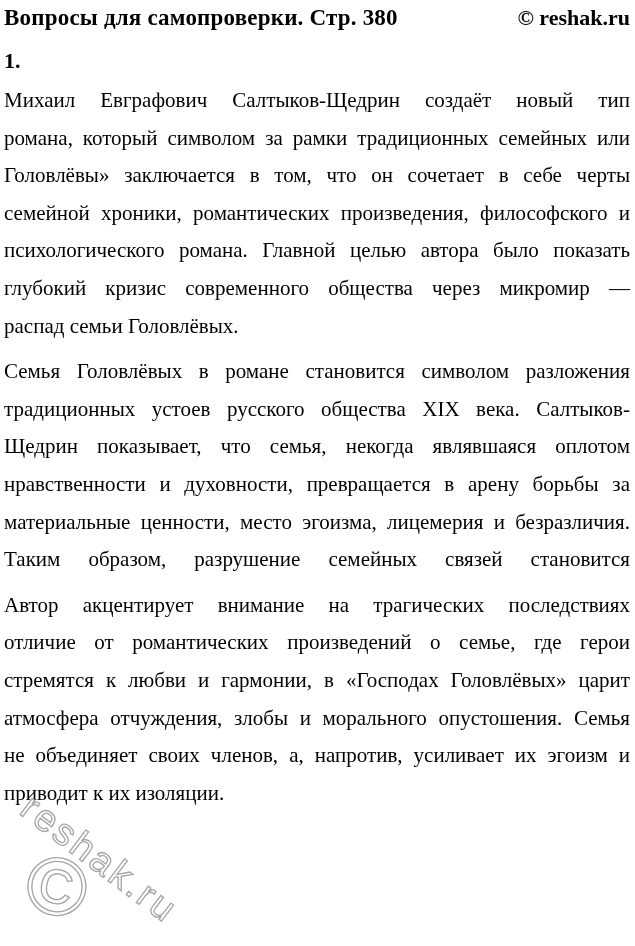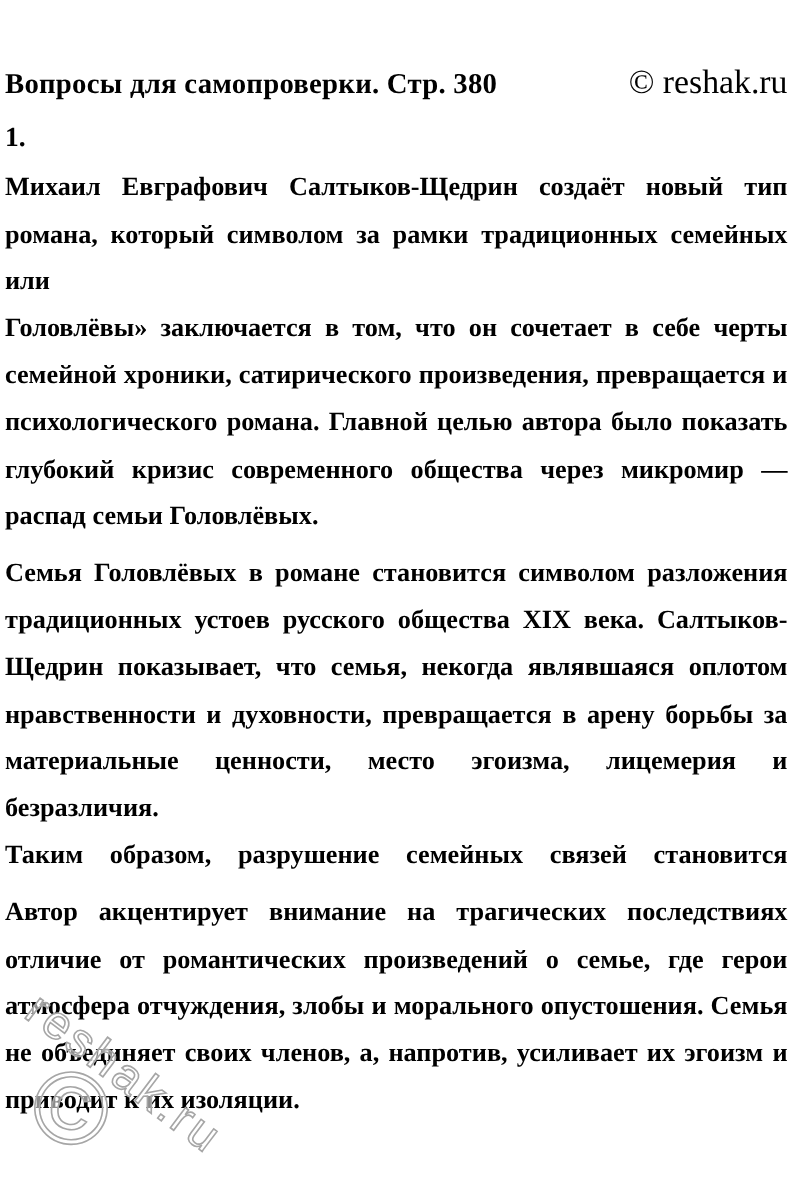--- a/index.html
+++ b/index.html
@@ -22,42 +22,40 @@
     justify-content: space-between;
     align-items: baseline;
     line-height: 30px;
   }
   .doc-title {
     font-weight: bold;
     font-size: 23px;
     letter-spacing: 0.2px;
   }
   .copyright {
-    font-weight: normal;
-    font-size: 27px;
-    margin-top: 47px;
+    font-weight: bold;
+    font-size: 22px;
   }
   .q-number {
     margin-top: 15px;
     font-weight: bold;
     font-size: 22px;
     line-height: 26px;
   }
   .para {
     font-size: 21px;
     margin: 0;
   }
   .para.first { margin-top: 8px; }
   .para.next  { margin-top: 8px; }
   .line {
     line-height: 37.6px;
     text-align: justify;
     text-align-last: justify;
     white-space: normal;
-    font-weight: bold;
   }
   .line.last {
     text-align: justify;
     text-align-last: left;
   }
   .watermark {
     position: absolute;
     left: 0; top: 755px;
     width: 230px; height: 191px;
     pointer-events: none;
@@ -86,38 +84,39 @@
     <span class="doc-title">Вопросы для самопроверки. Стр. 380</span>
     <span class="copyright">© reshak.ru</span>
   </div>
 
   <div class="q-number">1.</div>
 
   <div class="para first">
     <div class="line">Михаил Евграфович Салтыков-Щедрин создаёт новый тип</div>
     <div class="line">романа, который символом за рамки традиционных семейных или</div>
     <div class="line">Головлёвы» заключается в том, что он сочетает в себе черты</div>
-    <div class="line">семейной хроники, сатирического произведения, превращается и</div>
+    <div class="line">семейной хроники, романтических произведения, философского и</div>
     <div class="line">психологического романа. Главной целью автора было показать</div>
     <div class="line">глубокий кризис современного общества через микромир —</div>
     <div class="line last">распад семьи Головлёвых.</div>
   </div>
 
   <div class="para next">
     <div class="line">Семья Головлёвых в романе становится символом разложения</div>
     <div class="line">традиционных устоев русского общества XIX века. Салтыков-</div>
     <div class="line">Щедрин показывает, что семья, некогда являвшаяся оплотом</div>
     <div class="line">нравственности и духовности, превращается в арену борьбы за</div>
     <div class="line">материальные ценности, место эгоизма, лицемерия и безразличия.</div>
     <div class="line">Таким образом, разрушение семейных связей становится</div>
   </div>
 
   <div class="para next">
     <div class="line">Автор акцентирует внимание на трагических последствиях</div>
     <div class="line">отличие от романтических произведений о семье, где герои</div>
+    <div class="line">стремятся к любви и гармонии, в «Господах Головлёвых» царит</div>
     <div class="line">атмосфера отчуждения, злобы и морального опустошения. Семья</div>
     <div class="line">не объединяет своих членов, а, напротив, усиливает их эгоизм и</div>
     <div class="line last">приводит к их изоляции.</div>
   </div>
 
   <svg class="watermark" viewBox="0 0 230 191" aria-hidden="true">
     <text class="wm-text" x="18" y="58" transform="rotate(37 18 58)">reshak.ru</text>
     <text class="wm-symbol" x="57" y="160" text-anchor="middle" transform="rotate(12 57 131)">©</text>
   </svg>
 

